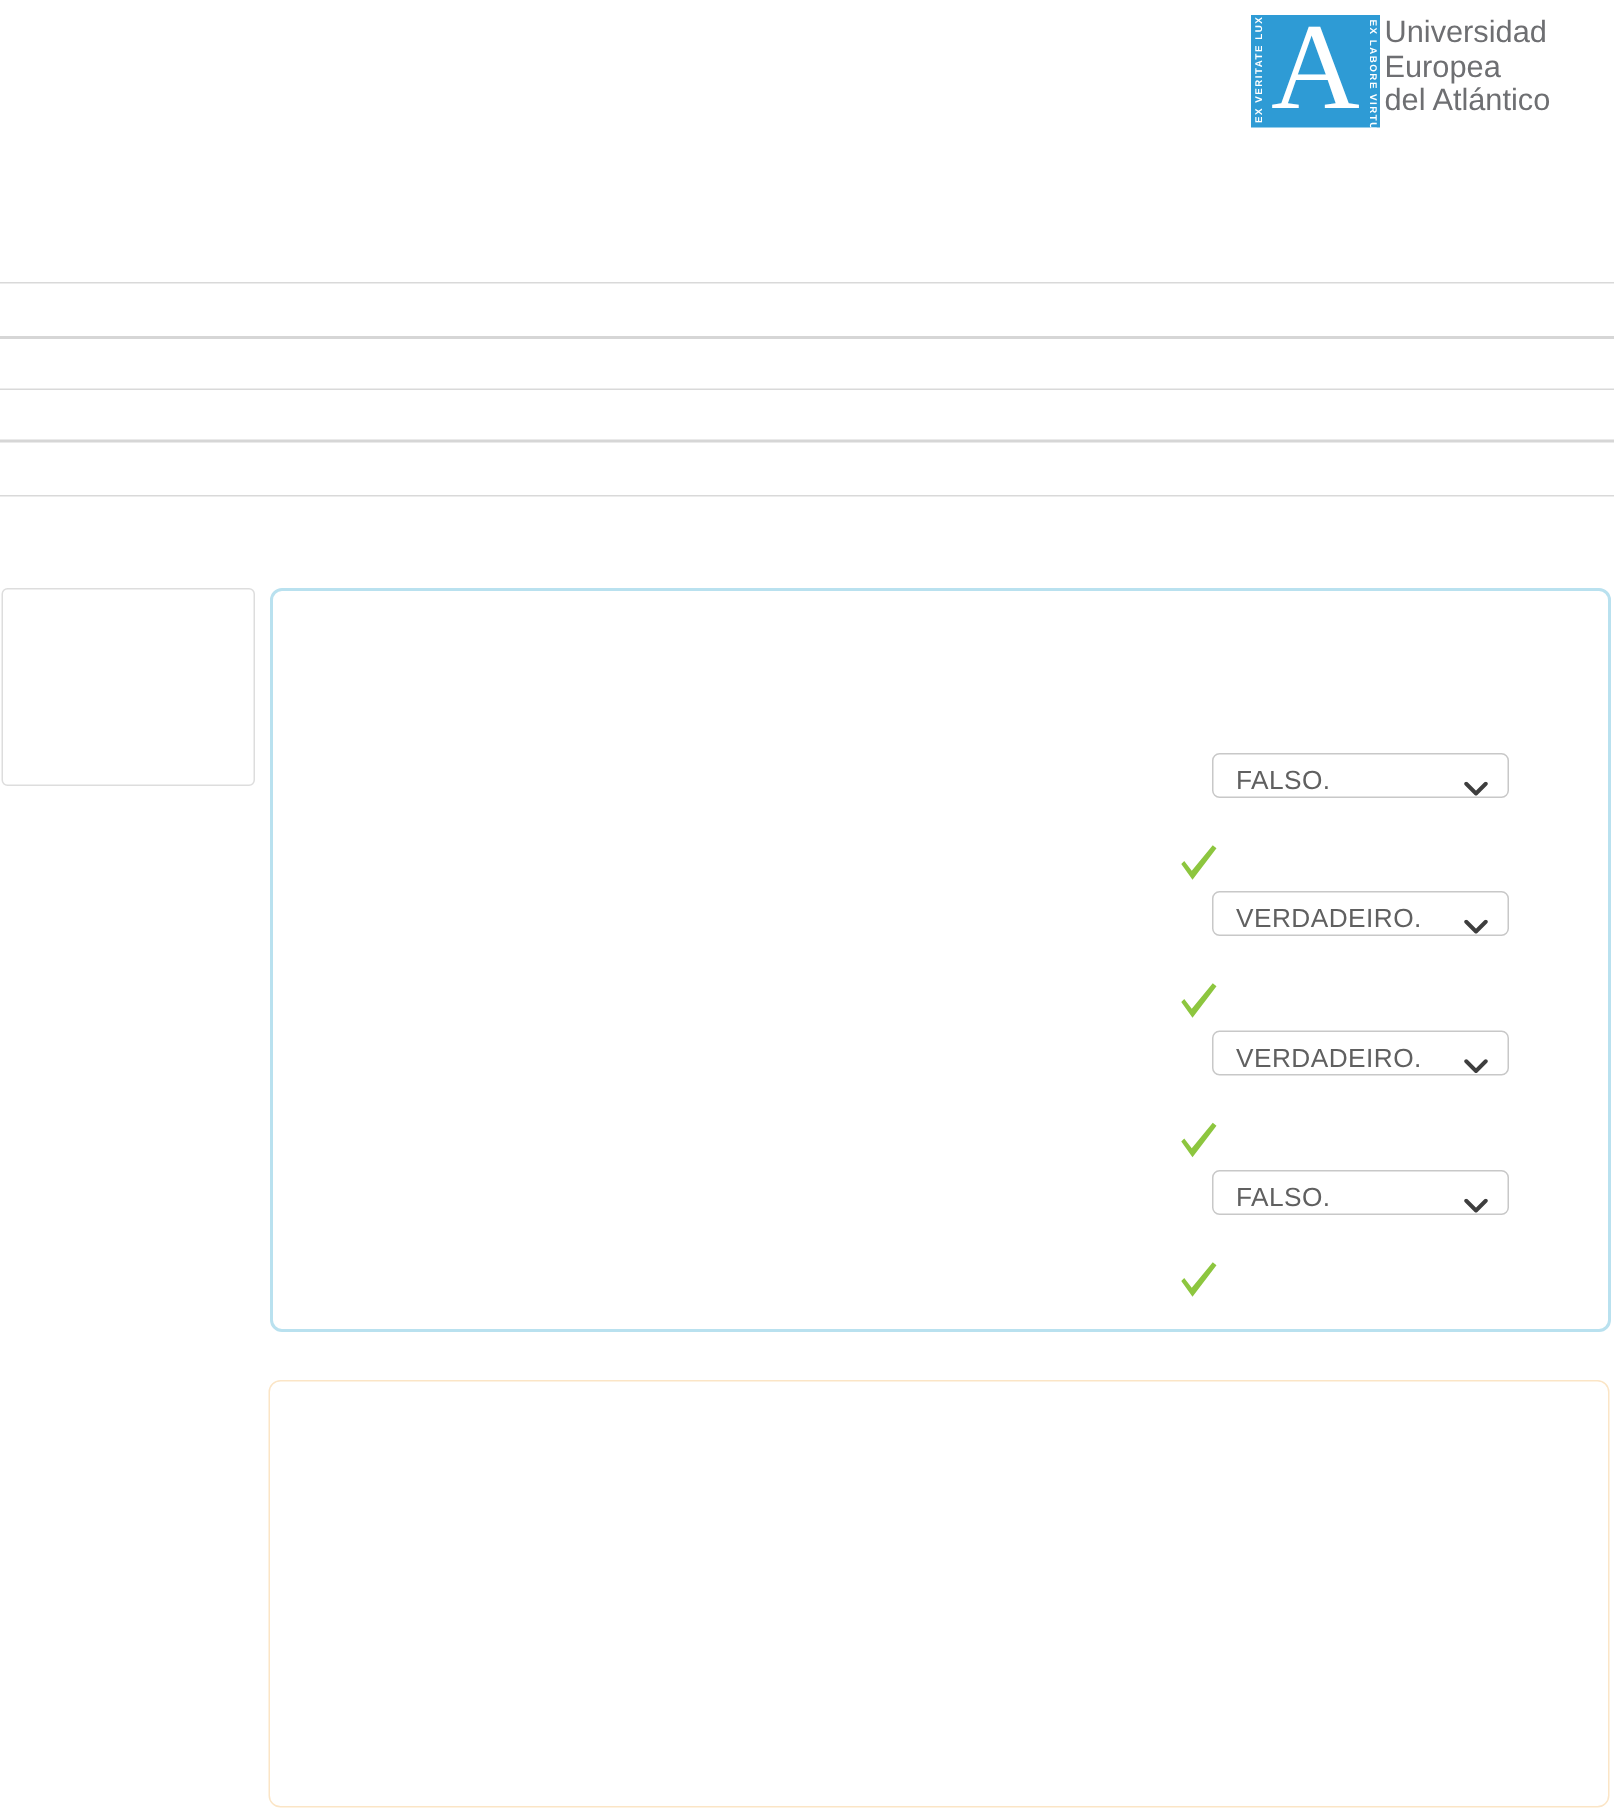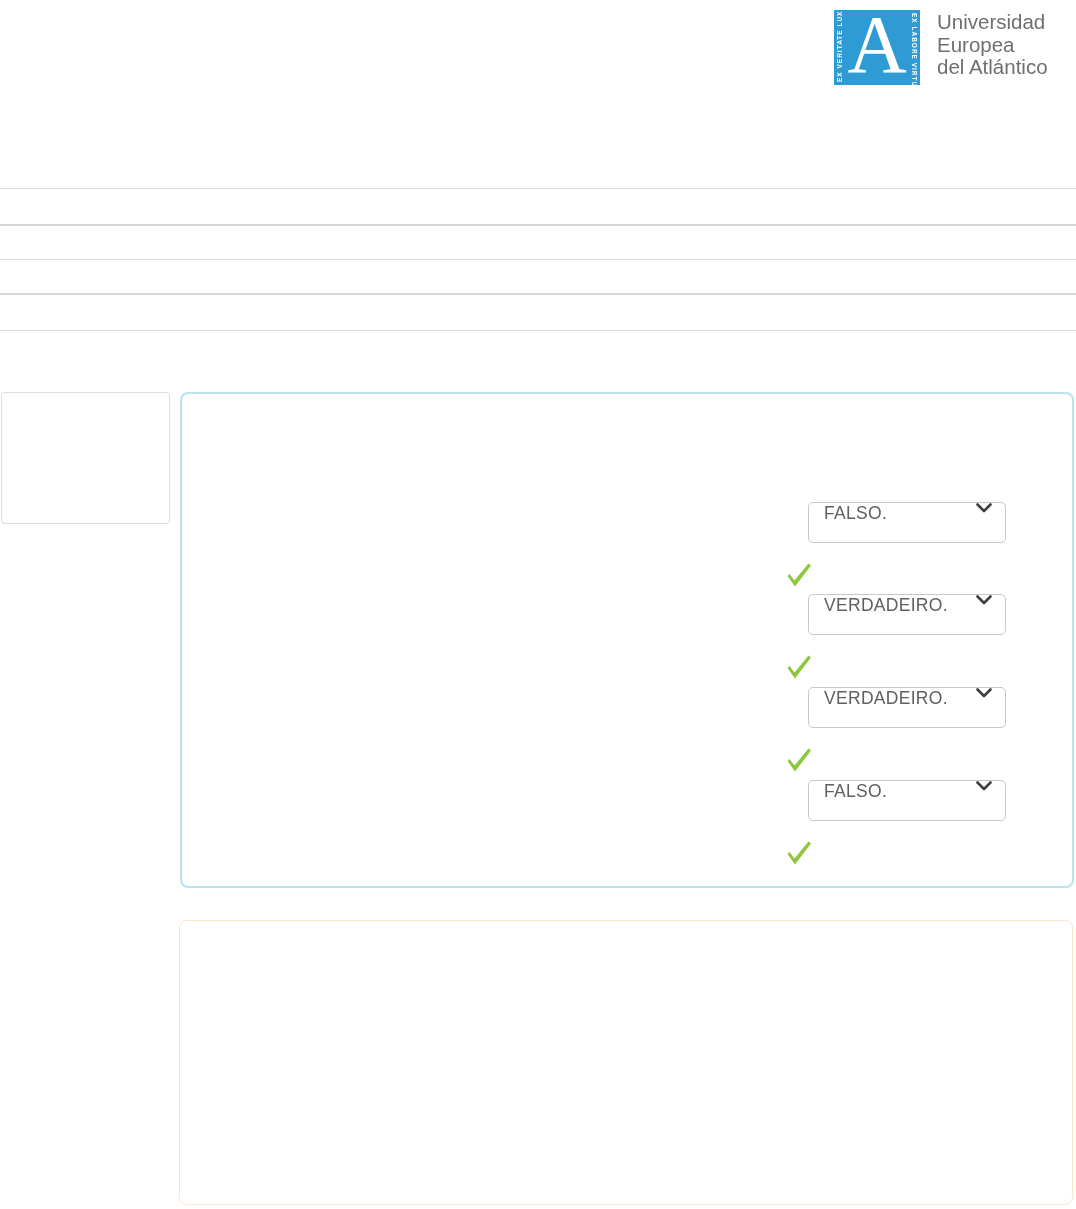--- a/index.html
+++ b/index.html
@@ -20,21 +20,21 @@
     font-size:82px;line-height:82px;color:#ffffff;
   }
   .motto{
     position:absolute;top:3px;bottom:3px;color:#ffffff;
     font-size:6.5px;font-weight:bold;letter-spacing:1px;
     writing-mode:vertical-rl;text-align:center;white-space:nowrap;
   }
   .motto-left{left:2px;transform:rotate(180deg);}
   .motto-right{right:2px;}
   .brand{
-    margin-left:17px;padding-top:1px;color:#6e6f72;
+    margin-left:3px;padding-top:1px;color:#6e6f72;
     font-size:20.5px;line-height:22.5px;font-weight:400;
   }
 
   
   .divider{position:absolute;left:0;width:1076px;background:#d9d9d9;}
   .d1{top:188px;height:1px;}
   .d2{top:224px;height:2px;background:#d6d6d6;}
   .d3{top:259px;height:1px;}
   .d4{top:293px;height:2px;background:#d6d6d6;}
   .d5{top:330px;height:1px;}
@@ -48,23 +48,23 @@
 
   
   .question-box{
     position:absolute;left:180px;top:392px;width:894px;height:496px;
     border:2px solid #b9e1ef;border-radius:8px;background:#ffffff;
     box-sizing:border-box;
   }
   .answer-unit{position:absolute;left:0;top:0;width:100%;height:90px;}
   .u1{top:108px;} .u2{top:200px;} .u3{top:293px;} .u4{top:386px;}
   .select{
-    position:absolute;left:626px;top:0;width:198px;height:41px;
+    position:absolute;left:626px;top:0;width:198px;height:30px;
     border:1px solid #c8c8c8;border-radius:5px;background:#ffffff;
-    box-sizing:border-box;display:flex;align-items:flex-start;
+    box-sizing:border-box;display:flex;align-items:flex-end;
     padding:0 13px 0 15px;cursor:pointer;
   }
   .select-label{
     flex:1;font-size:17.5px;color:#606060;letter-spacing:0.3px;
     white-space:nowrap;overflow:hidden;
   }
   .chevron{flex:none;display:flex;align-items:center;margin-left:6px;}
   .check{position:absolute;left:604px;top:61px;width:26px;height:24px;}
 
   

